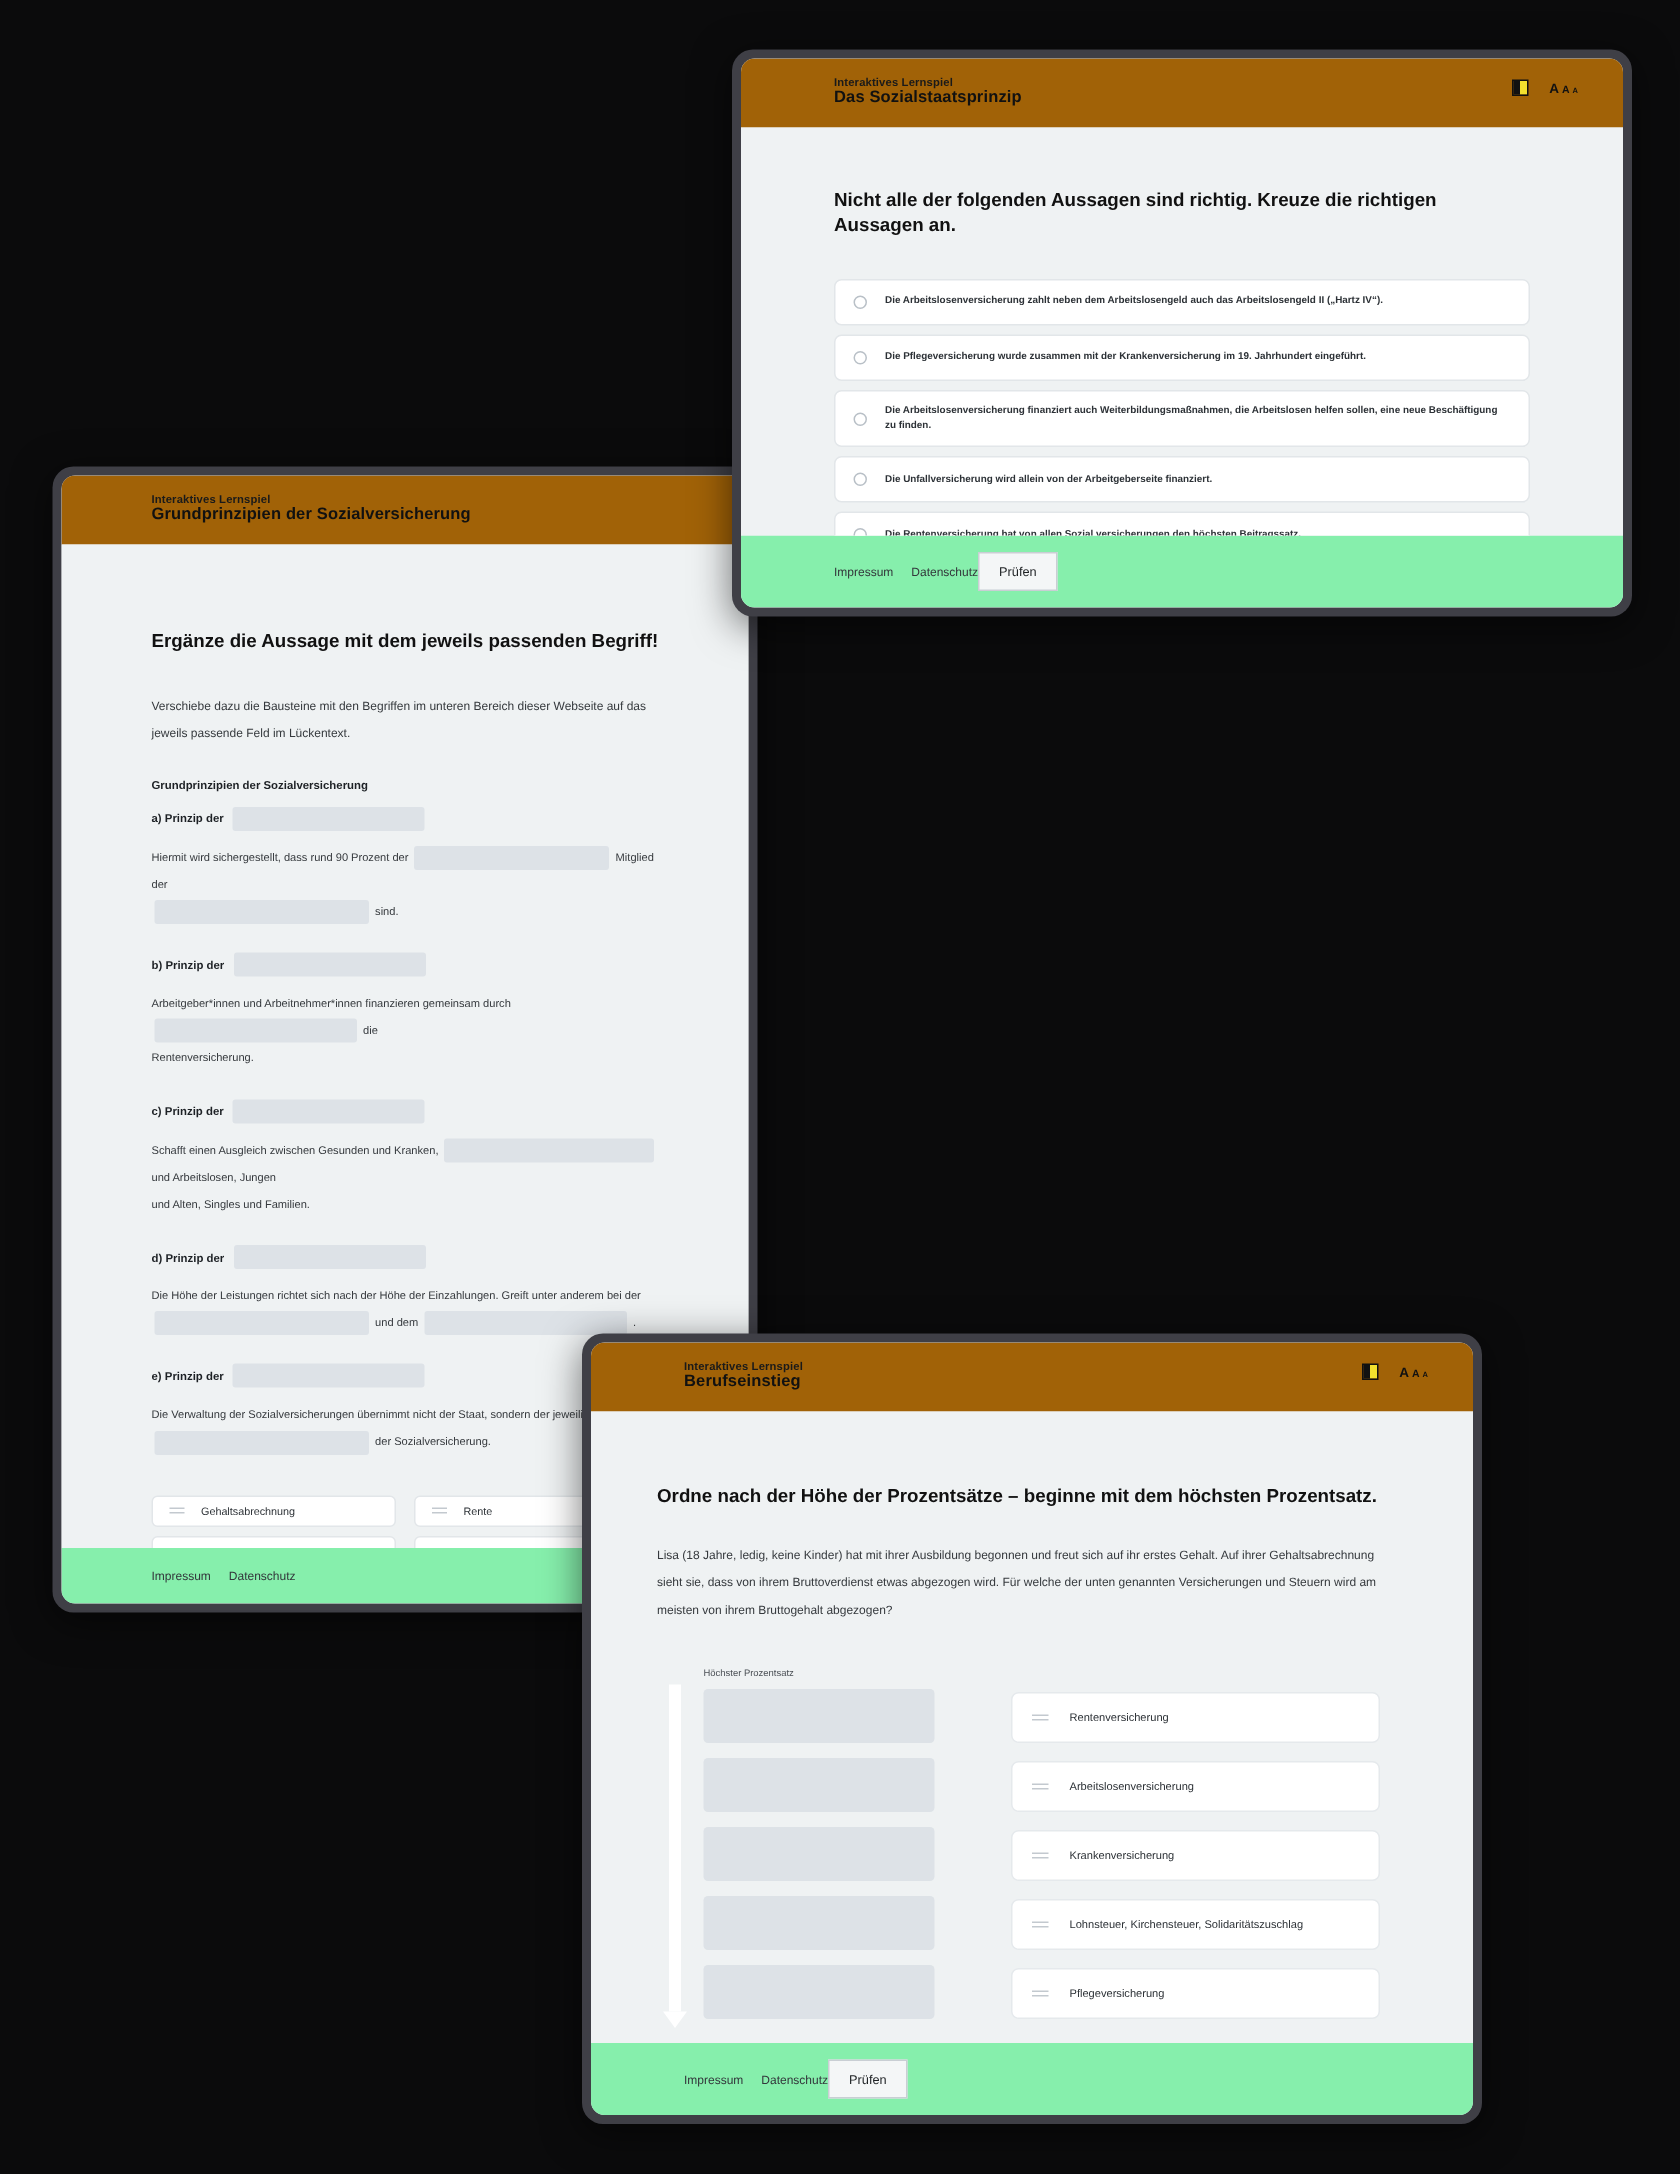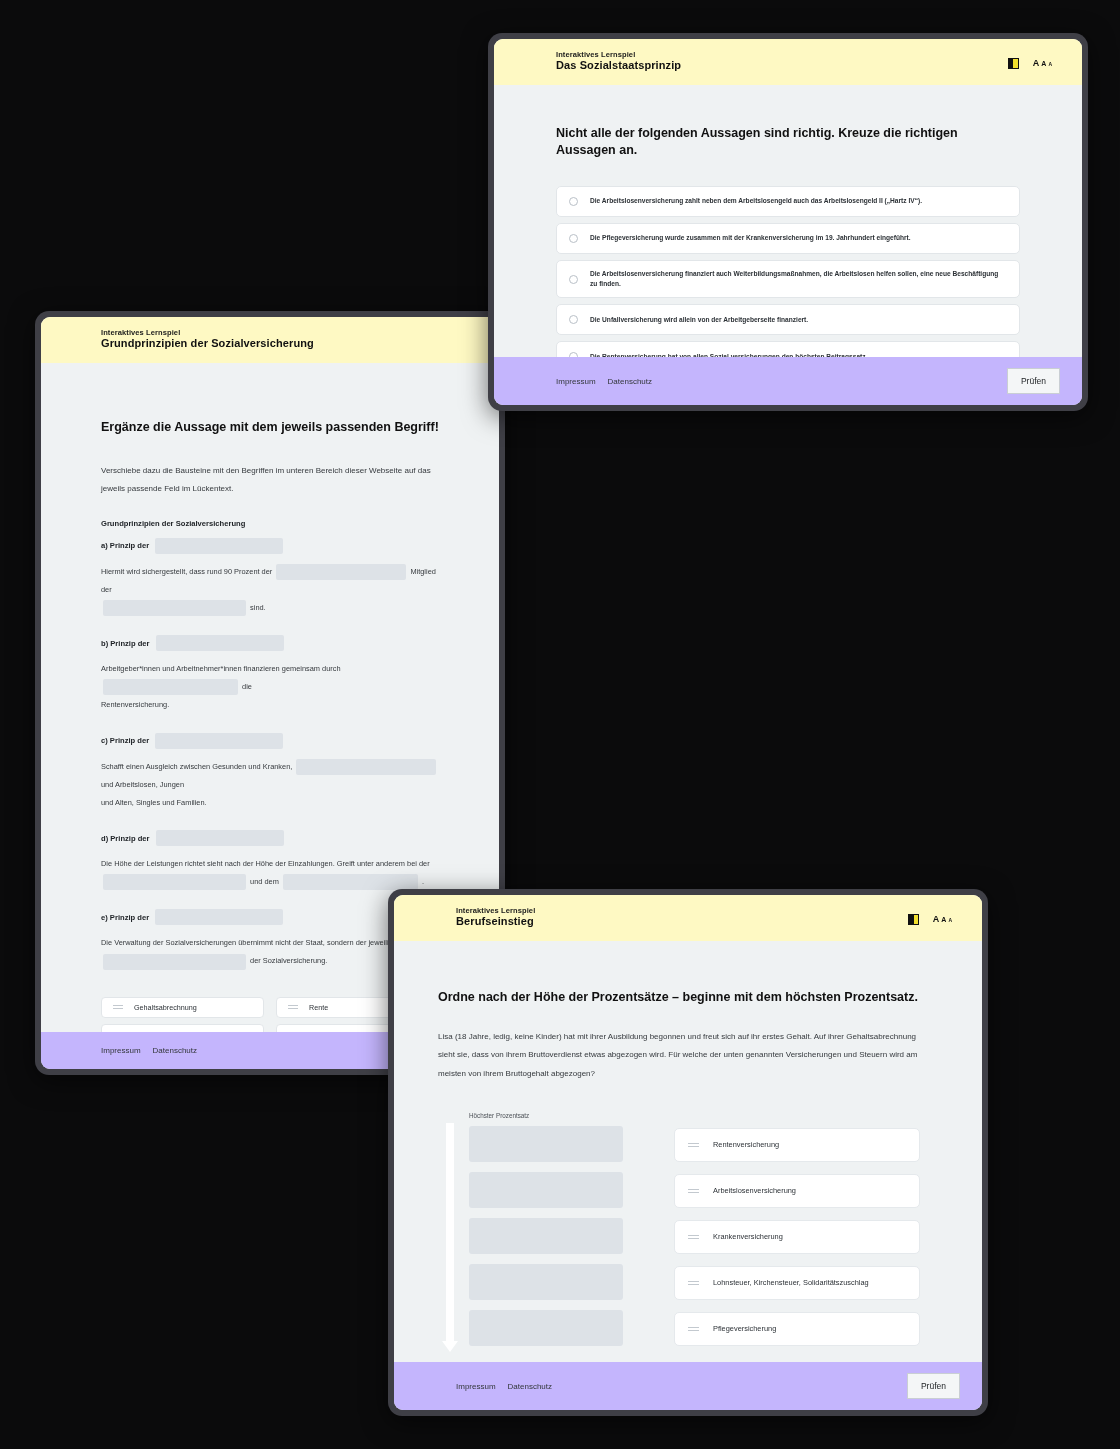--- a/index.html
+++ b/index.html
@@ -31,23 +31,23 @@
     background: #eff2f3;
     border-radius: 9px;
     overflow: hidden;
     height: 100%;
     display: flex;
     flex-direction: column;
   }
 
   
   .hdr {
-    background: #fef9c3;
-    display: flex;
-    align-items: center;
+    background: #a16207;
+    display: flex;
+    align-items: flex-start;
     justify-content: space-between;
     flex: 0 0 auto;
   }
   .hdr-titles { line-height: 1.25; }
   .hdr-kicker {
     font-size: 7.5px;
     font-weight: bold;
     color: #1a1a1a;
     letter-spacing: .1px;
   }
@@ -93,25 +93,24 @@
     line-height: 1.35;
   }
   .q-intro {
     font-size: 8px;
     color: #35393d;
     line-height: 2.3;
   }
 
   
   .ftr {
-    background: #c4b5fd;
+    background: #86efac;
     flex: 0 0 auto;
     display: flex;
     align-items: center;
-    justify-content: space-between;
   }
   .ftr-links { display: flex; gap: 12px; }
   .ftr-links span {
     font-size: 8px;
     color: #33373b;
   }
   .btn-pruefen {
     border: 1px solid #c9ced4;
     background: #f4f6f7;
     border-radius: 0;
@@ -334,21 +333,21 @@
                 <span class="p-label">c) Prinzip der</span>
                 <span class="blank" style="width: 128px;"></span>
               </div>
               <div class="p-sent"><span>Schafft einen Ausgleich zwischen Gesunden und Kranken, </span><span class="blank" style="width: 140px;"></span> <span>und Arbeitslosen, Jungen </span><br><span>und Alten, Singles und Familien. </span></div>
             </div>
             <div class="principle">
               <div class="p-label-row">
                 <span class="p-label">d) Prinzip der</span>
                 <span class="blank" style="width: 128px;"></span>
               </div>
-              <div class="p-sent"><span>Die Höhe der Leistungen richtet sieht nach der Höhe der Einzahlungen. Greift unter anderem bei der </span><br><span class="blank" style="width: 143px;"></span> <span>und dem </span><span class="blank" style="width: 135px;"></span> <span>. </span></div>
+              <div class="p-sent"><span>Die Höhe der Leistungen richtet sich nach der Höhe der Einzahlungen. Greift unter anderem bei der </span><br><span class="blank" style="width: 143px;"></span> <span>und dem </span><span class="blank" style="width: 135px;"></span> <span>. </span></div>
             </div>
             <div class="principle">
               <div class="p-label-row">
                 <span class="p-label">e) Prinzip der</span>
                 <span class="blank" style="width: 128px;"></span>
               </div>
               <div class="p-sent"><span>Die Verwaltung der Sozialversicherungen übernimmt nicht der Staat, sondern der jeweilige </span><br><span class="blank" style="width: 143px;"></span> <span>der Sozialversicherung. </span></div>
             </div>
           </div>
         <div class="tiles" id="fill-tiles">

